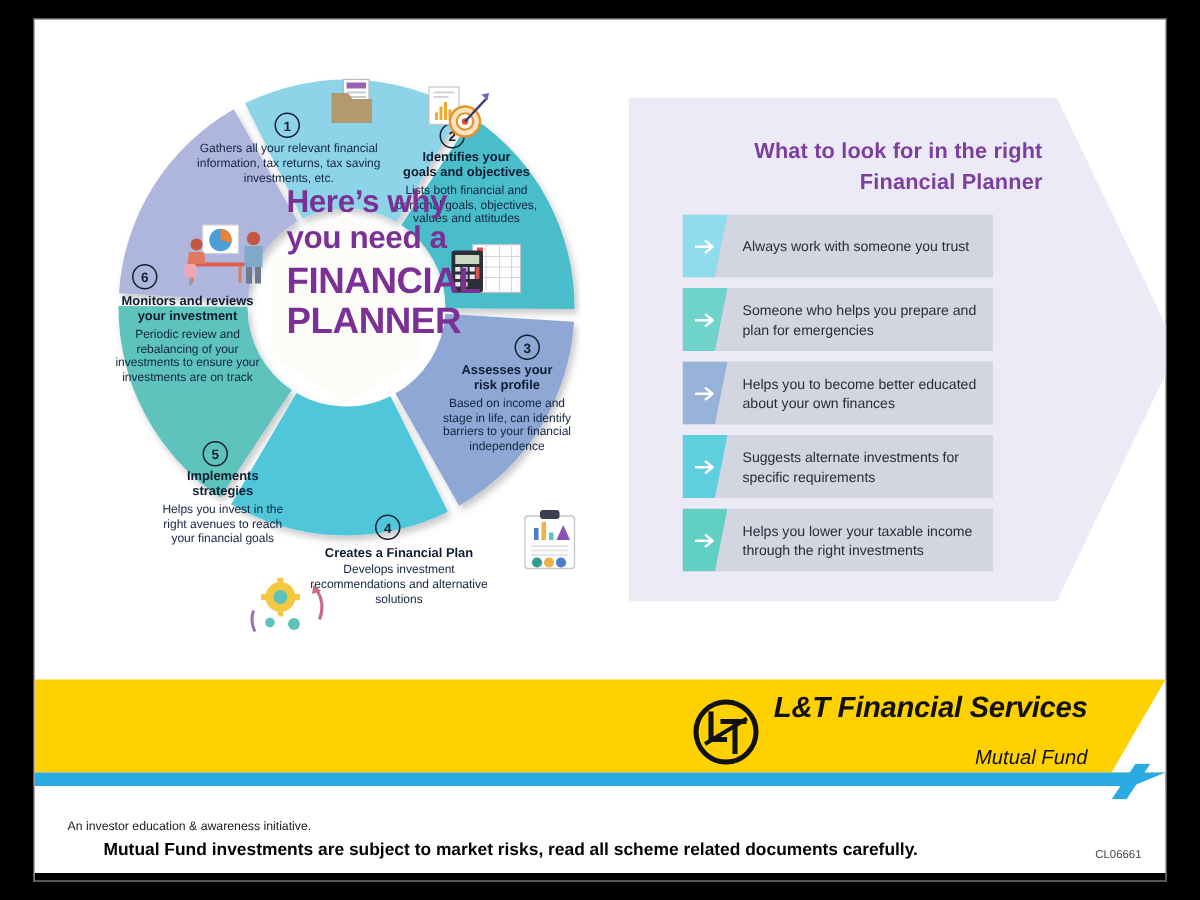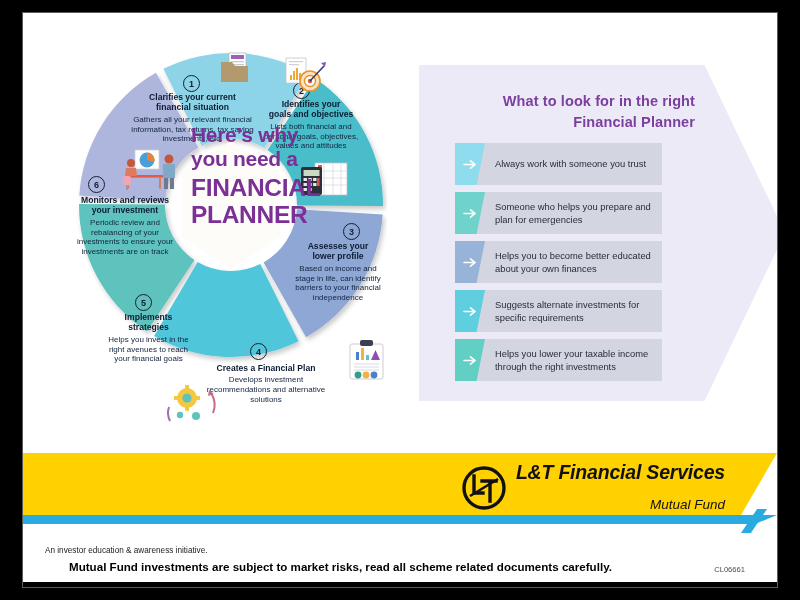--- a/index.html
+++ b/index.html
@@ -84,21 +84,21 @@
   
   #blueRule{position:absolute; left:0; top:502px; width:756px; height:9px; background:#29ABE2;}
   #blueNotch{position:absolute; right:0; top:502px; width:22px; height:9px; background:#ffffff;
     clip-path:polygon(100% 0, 100% 100%, 0 100%);}
   #blueFlag{position:absolute; right:10px; top:496px; width:26px; height:24px; background:#29ABE2;
     clip-path:polygon(100% 0, 38% 100%, 0 100%, 62% 0);}
 
   
   #disc1{position:absolute; left:22px; top:533px; font-size:8.2px; color:#1a1a1a;}
   #disc2{position:absolute; left:22px; top:547px; font-size:11.6px; font-weight:bold; color:#000;padding-left:24px;}
-  #discCode{position:absolute; right:32px; top:552px; font-size:7.6px; color:#4a4a4a;}
+  #discCode{position:absolute; right:16px; top:552px; font-size:7.6px; color:#4a4a4a;}
   #bottomBar{position:absolute; left:0; top:569px; width:756px; height:7px; background:#000;}
 </style>
 </head>
 <body>
 
 <div id="slide">
 
   <div id="rightPanel"></div>
 
   <div id="rightPanelTitle">
@@ -176,39 +176,35 @@
     </svg>
 
     <div class="seg-num" style="left:108px; top:30px">1</div>
     <div class="seg-num" style="left:218px; top:37px">2</div>
     <div class="seg-num" style="left:268px; top:178px">3</div>
     <div class="seg-num" style="left:175px; top:298px">4</div>
     <div class="seg-num" style="left:60px;  top:249px">5</div>
     <div class="seg-num" style="left:13px;  top:131px">6</div>
 
     <div class="seg-txt" style="left:50px; top:47px; width:135px">
-      <div class="seg-title">
-        <span>Clarifies your current</span><br>
-        <span>financial situation</span>
-      </div>
       <div class="seg-body">Gathers all your relevant financial information, tax returns, tax saving investments, etc.</div>
     </div>
 
     <div class="seg-txt" style="left:186px; top:54px; width:100px">
       <div class="seg-title">
         <span>Identifies your</span><br>
         <span>goals and objectives</span>
       </div>
       <div class="seg-body">Lists both financial and personal goals, objectives, values and attitudes</div>
     </div>
 
     <div class="seg-txt" style="left:218px; top:196px; width:90px">
       <div class="seg-title">
         <span>Assesses your</span><br>
-        <span>lower profile</span>
+        <span>risk profile</span>
       </div>
       <div class="seg-body">Based on income and stage in life, can identify barriers to your financial independence</div>
     </div>
 
     <div class="seg-txt" style="left:130px; top:318px; width:122px">
       <div class="seg-title">Creates a Financial Plan</div>
       <div class="seg-body">Develops investment recommendations and alternative solutions</div>
     </div>
 
     <div class="seg-txt" style="left:26px; top:267px; width:95px">

